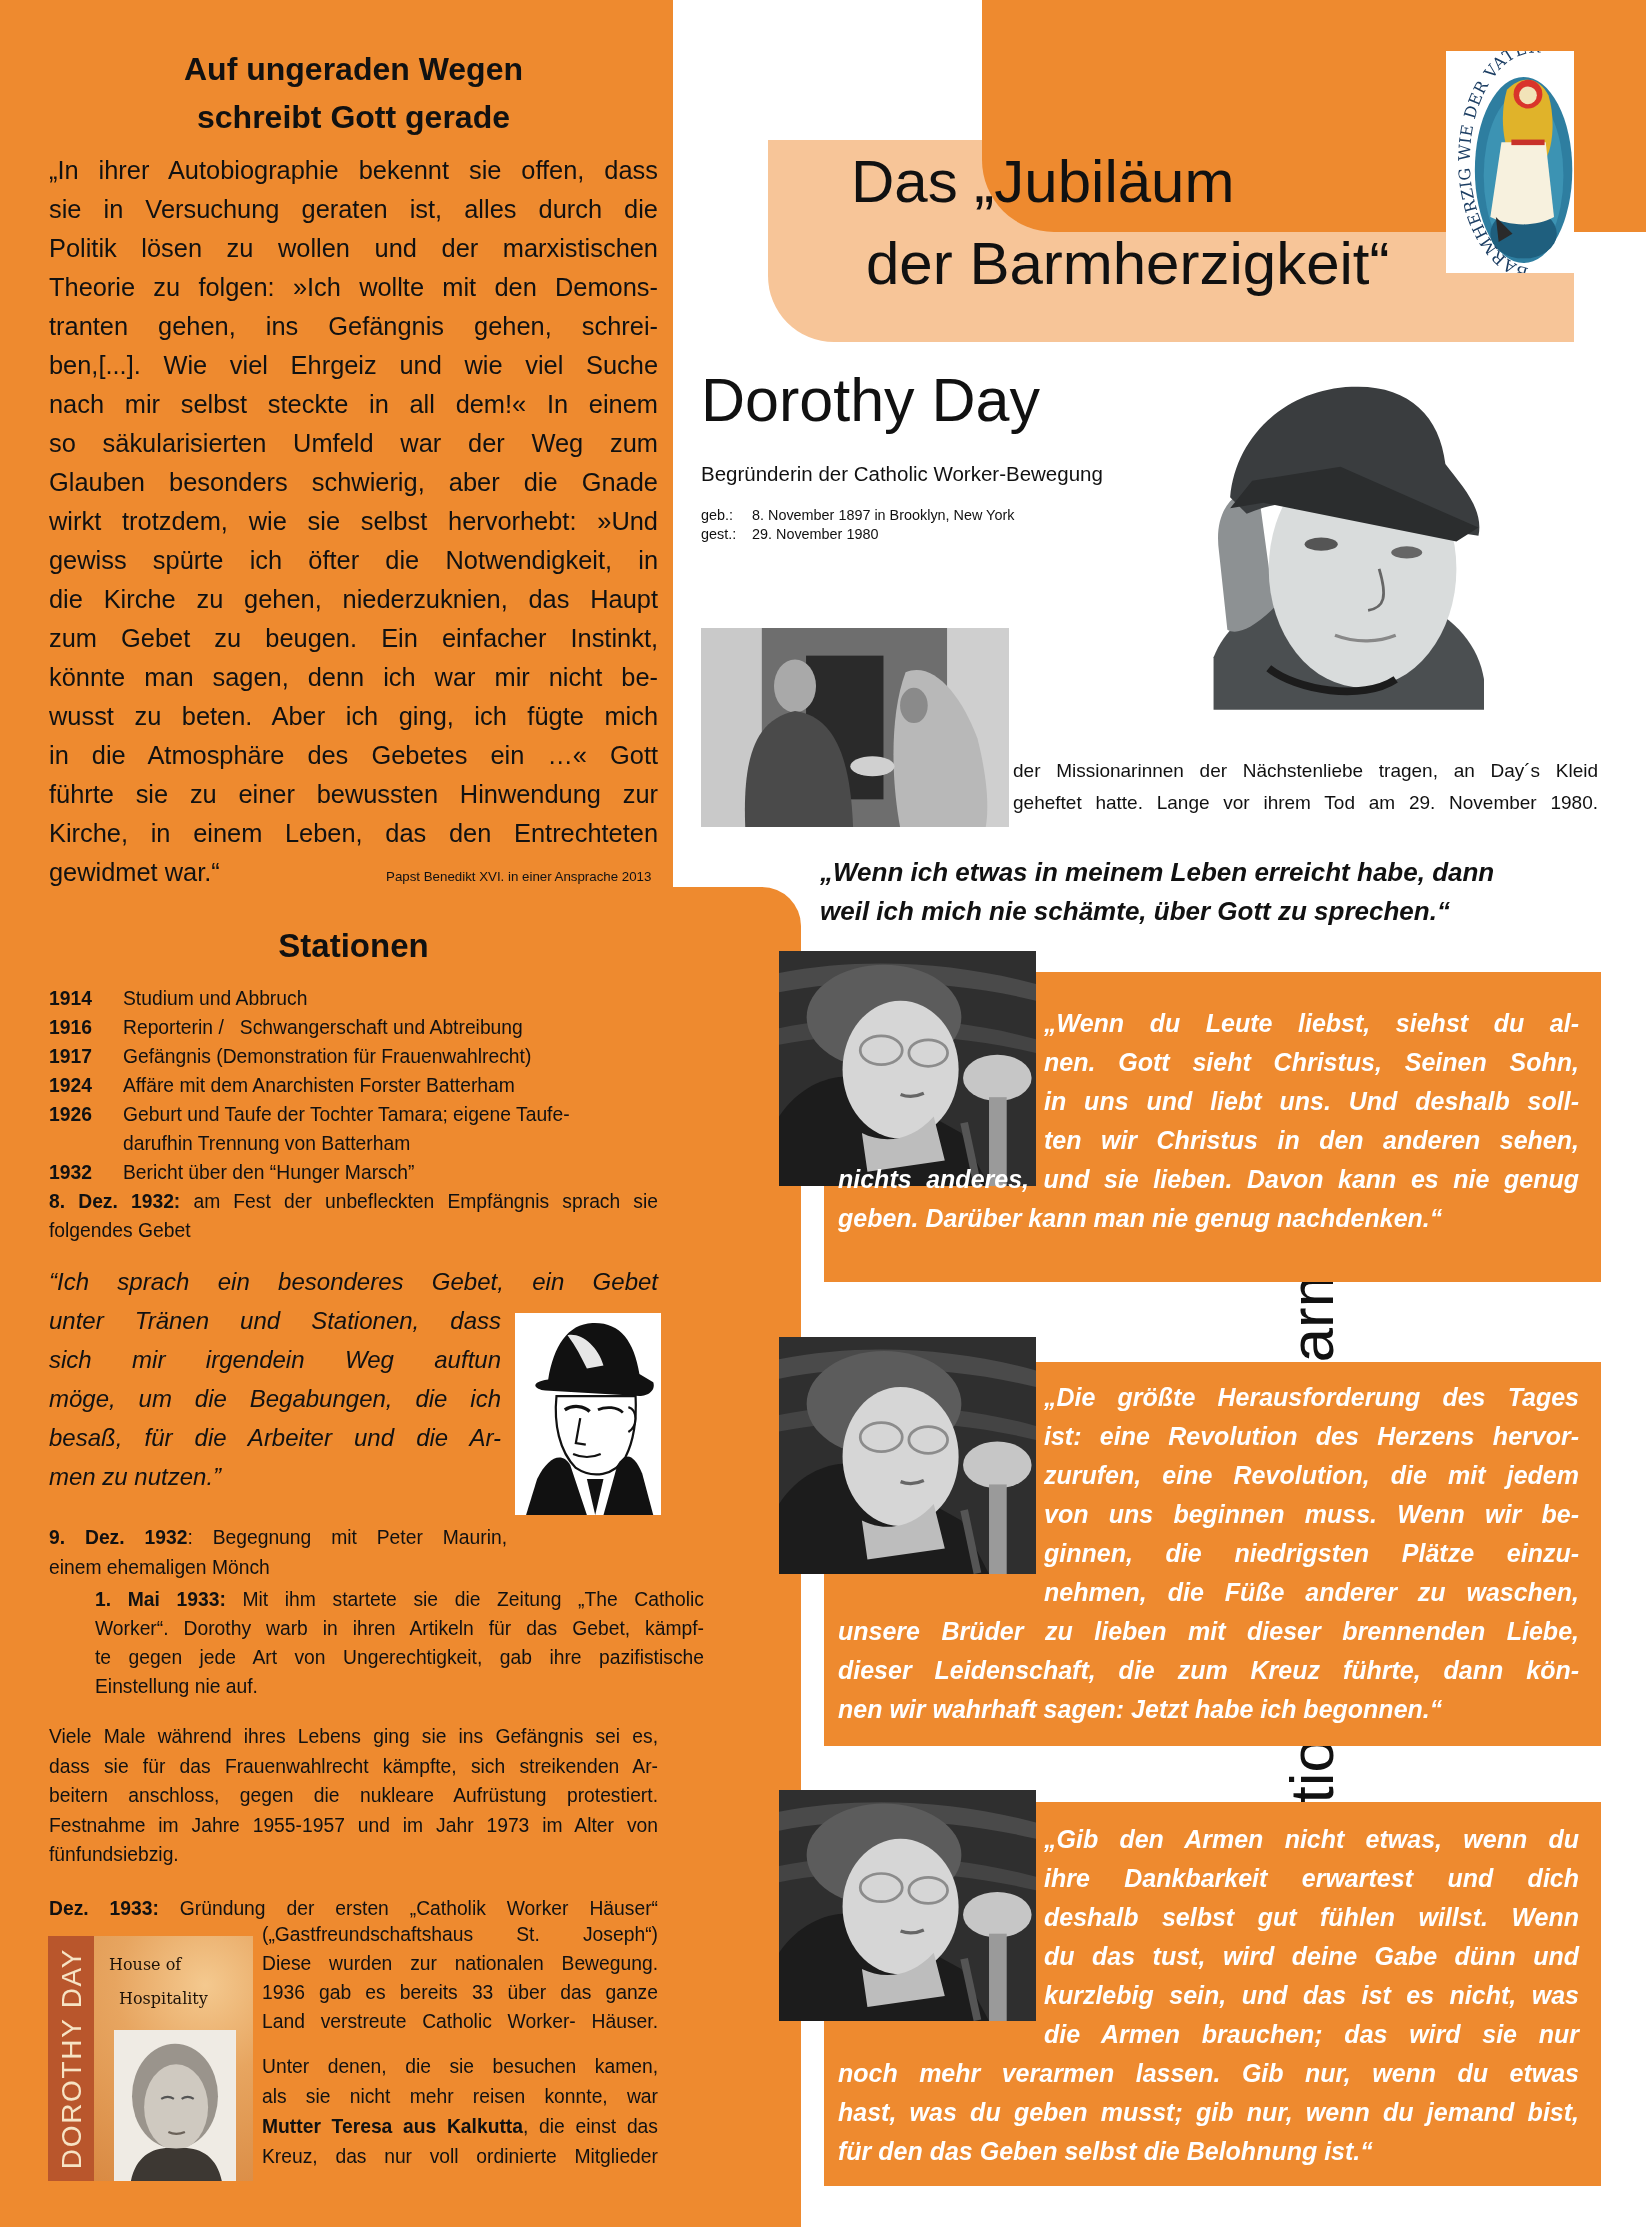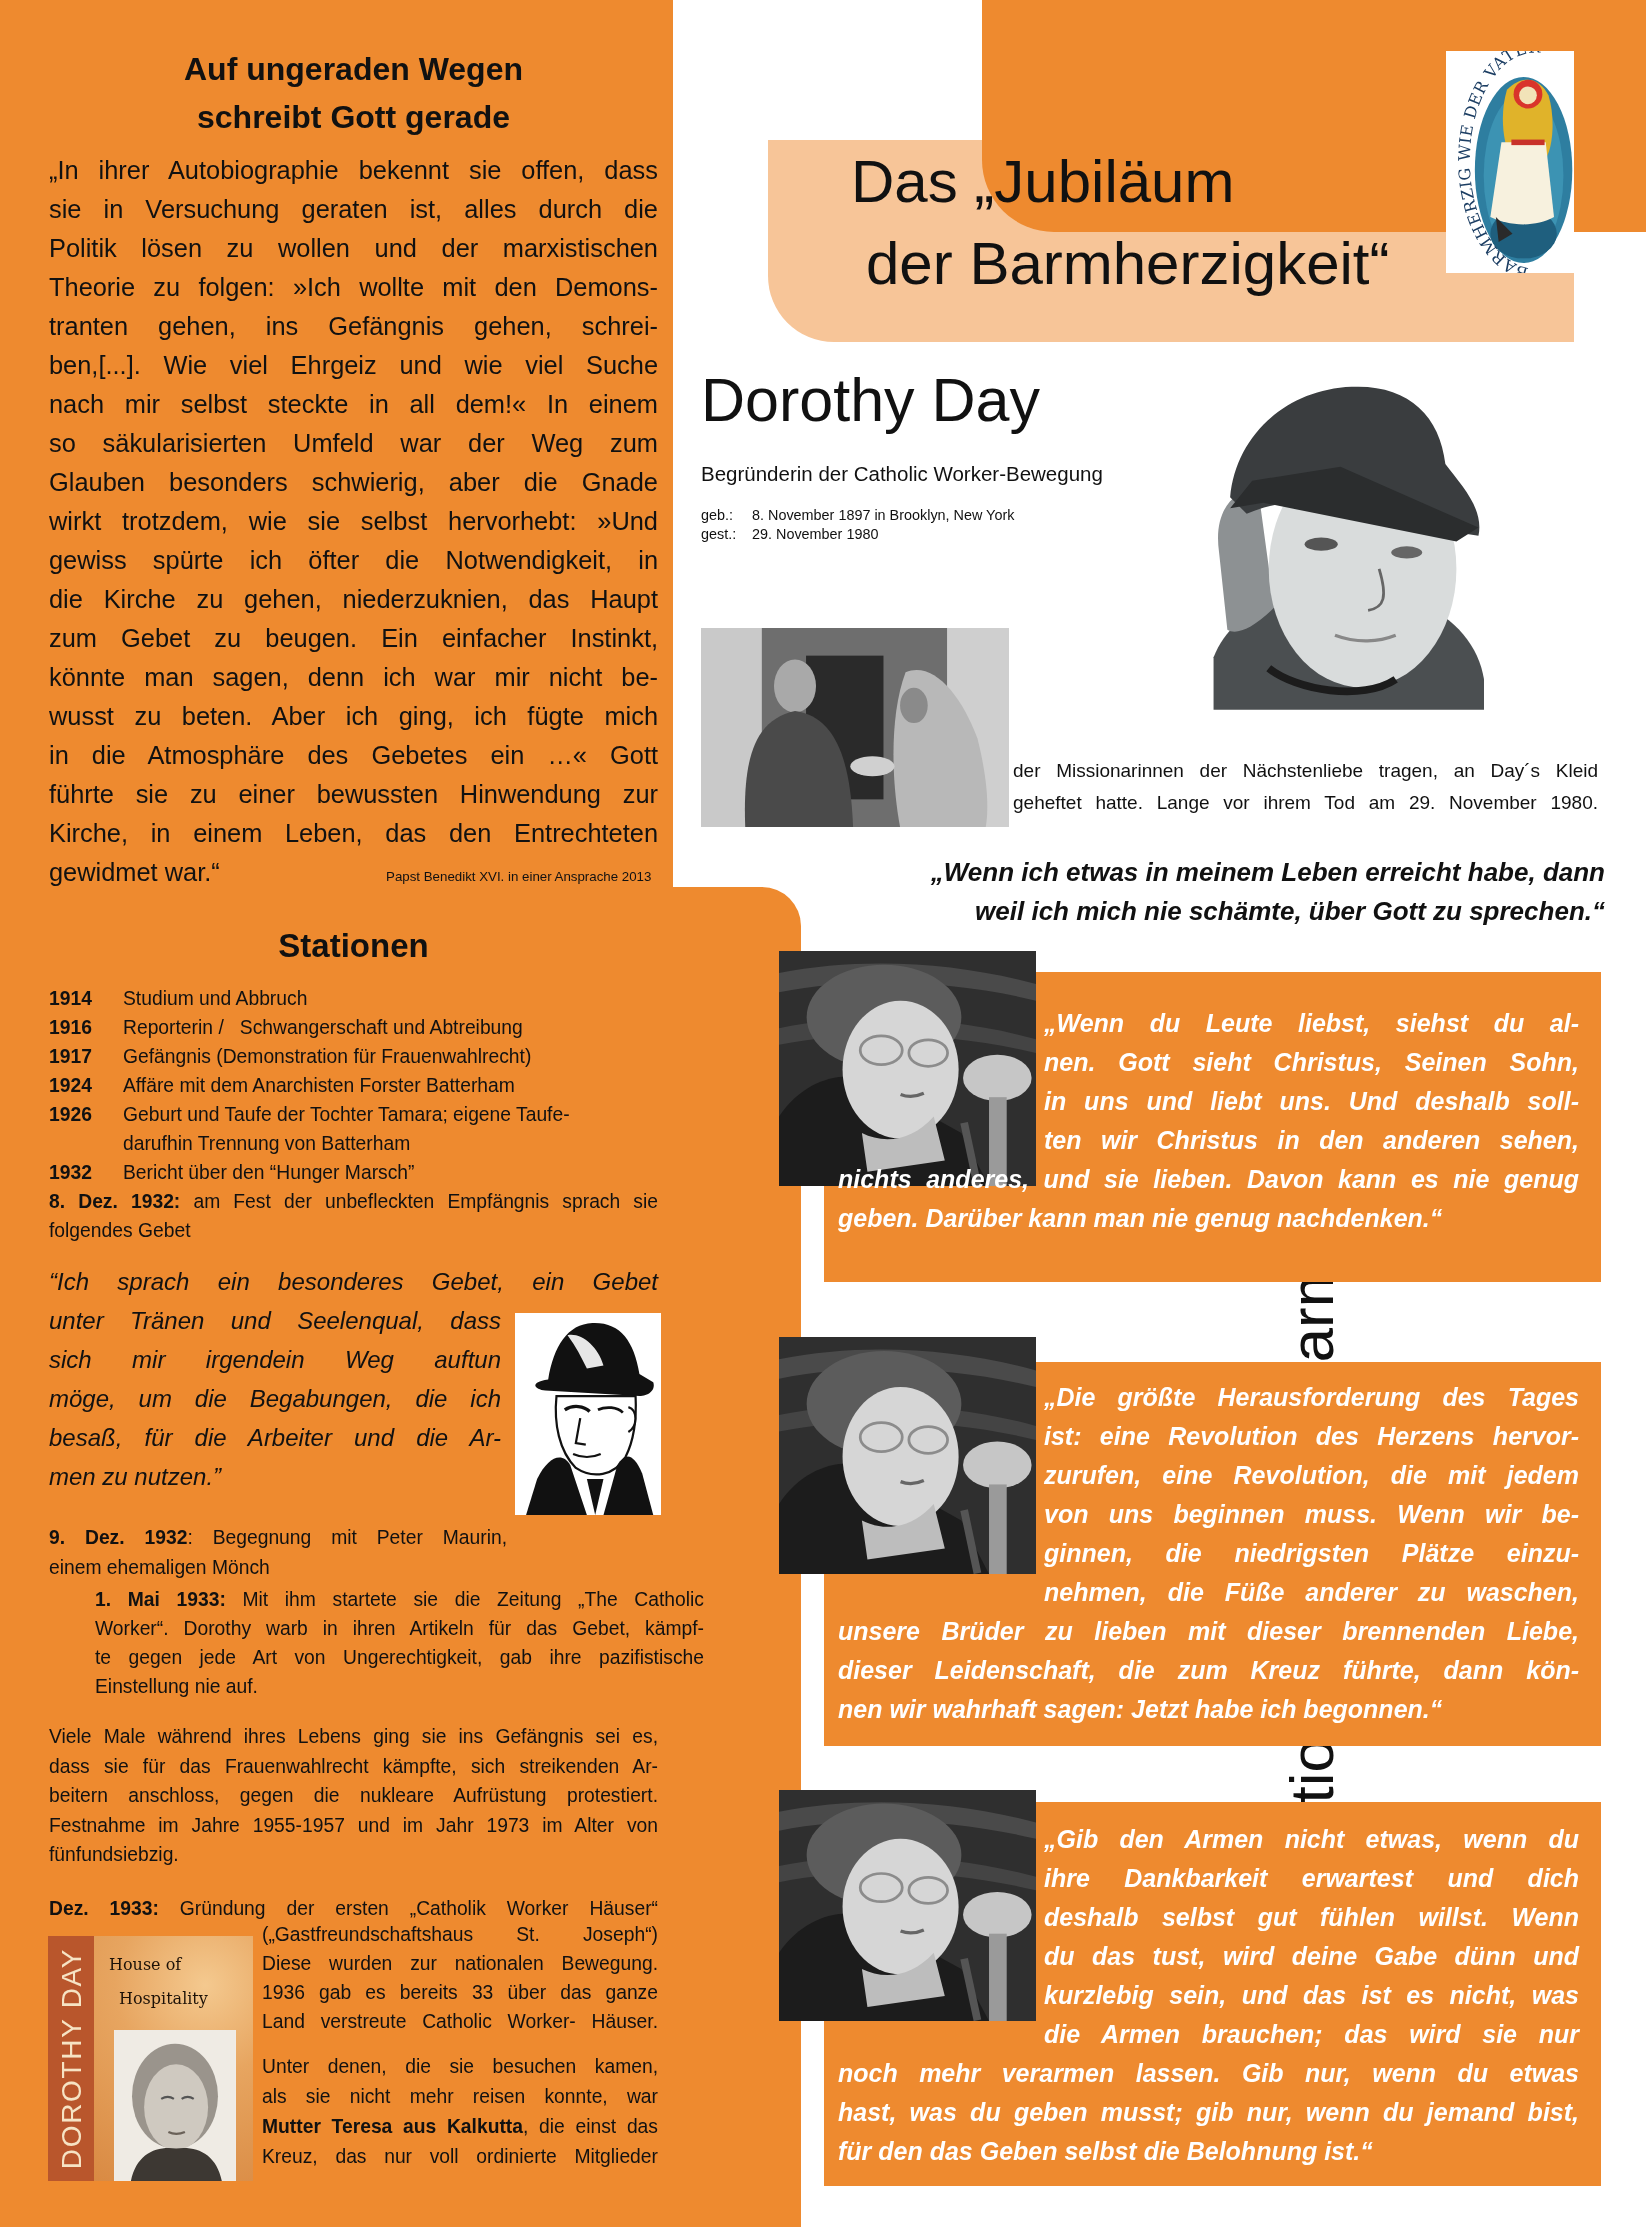--- a/index.html
+++ b/index.html
@@ -52,21 +52,21 @@
   .rtitle .l2{padding-left:15px;}
   .logo{left:1446px;top:51px;width:128px;height:222px;background:#fff;z-index:4;}
   .name{left:701px;top:370px;font-size:61px;line-height:61px;}
   .subtitle{left:701px;top:464px;font-size:20.5px;line-height:20.5px;}
   .dates{left:701px;top:506px;font-size:14.4px;line-height:19.3px;}
   .dates .row{display:flex;}
   .dates .lab{width:51px;}
   .portrait{left:1197px;top:370px;width:287px;height:340px;}
   .teresa{left:701px;top:628px;width:308px;height:199px;}
   .caption{left:1013px;top:755px;width:585px;font-size:19px;line-height:31.5px;}
-  .motto{left:820px;top:853px;width:785px;font-size:26px;line-height:39px;text-align:right;font-weight:bold;font-style:italic;}
+  .motto{left:820px;top:853px;width:785px;font-size:26px;line-height:39px;text-align:left;font-weight:bold;font-style:italic;}
 
   
   .vert{left:152px;top:1501px;width:1161px;height:72px;line-height:72px;font-size:62px;text-align:center;
         transform-origin:580px 36px;transform:translate(580px,0) rotate(-90deg);color:#111;white-space:nowrap;}
 
   
   .qbox{background:#EE8A2F;left:824px;width:777px;}
   .qphoto{left:779px;width:257px;z-index:2;}
   .qtext{left:838px;width:741px;font-size:25px;line-height:39px;color:#ffffff;font-weight:bold;font-style:italic;z-index:3;}
   .qtext .bes{margin-left:206px;}
@@ -142,21 +142,21 @@
   </div>
   <div class="jf">
     <span class="b">8. Dez. 1932:</span>
     <span>am Fest der unbefleckten Empfängnis sprach sie</span>
   </div>
   <div class="ln">folgendes Gebet</div>
 </div>
 
 <div class="abs prayer">
   <div class="jf">“Ich sprach ein besonderes Gebet, ein Gebet</div>
-  <div class="jf nar">unter Tränen und Seelenqual, dass</div>
+  <div class="jf nar">unter Tränen und Stationen, dass</div>
   <div class="jf nar">sich mir      irgendein Weg auftun</div>
   <div class="jf nar">möge, um die Begabungen, die ich</div>
   <div class="jf nar">besaß, für die Arbeiter und die Ar-</div>
   <div class="ln">men zu nutzen.”</div>
 </div>
 
 <div class="abs drawing">
   <svg width="146" height="202" viewBox="0 0 264 365">
     <path d="M60 120 C70 60 95 20 140 18 C190 16 215 50 225 110 L250 125 C255 140 240 150 225 150 L55 140 C35 138 25 125 60 120 Z" fill="#111"></path>
     <path d="M95 40 C120 35 150 60 160 95 L130 100 C120 80 110 60 95 40 Z" fill="#fff" opacity="0.9"></path>

